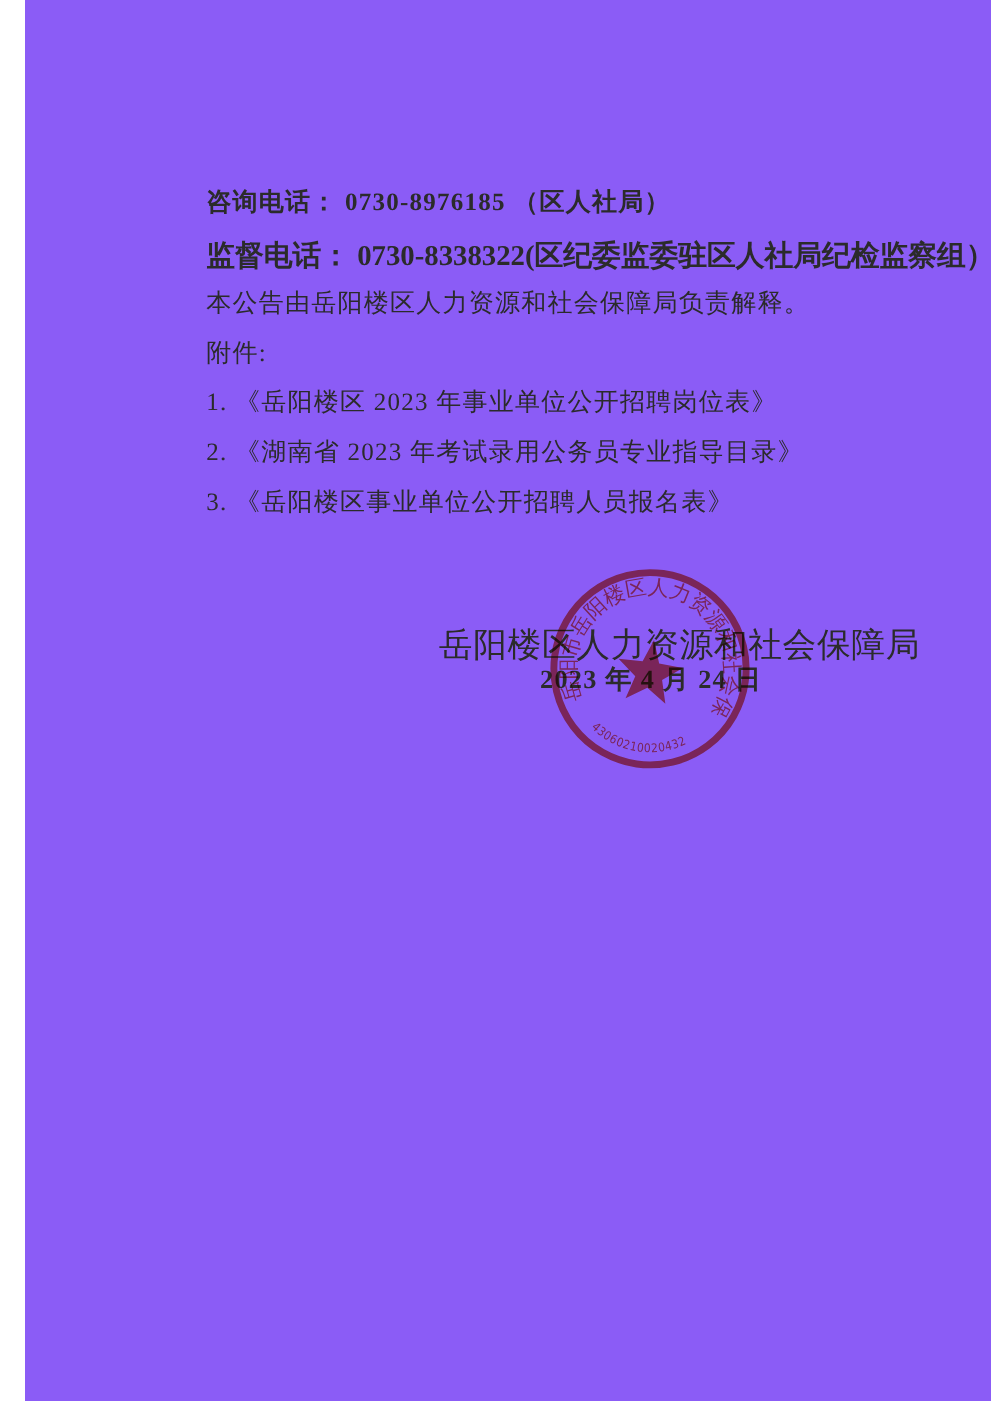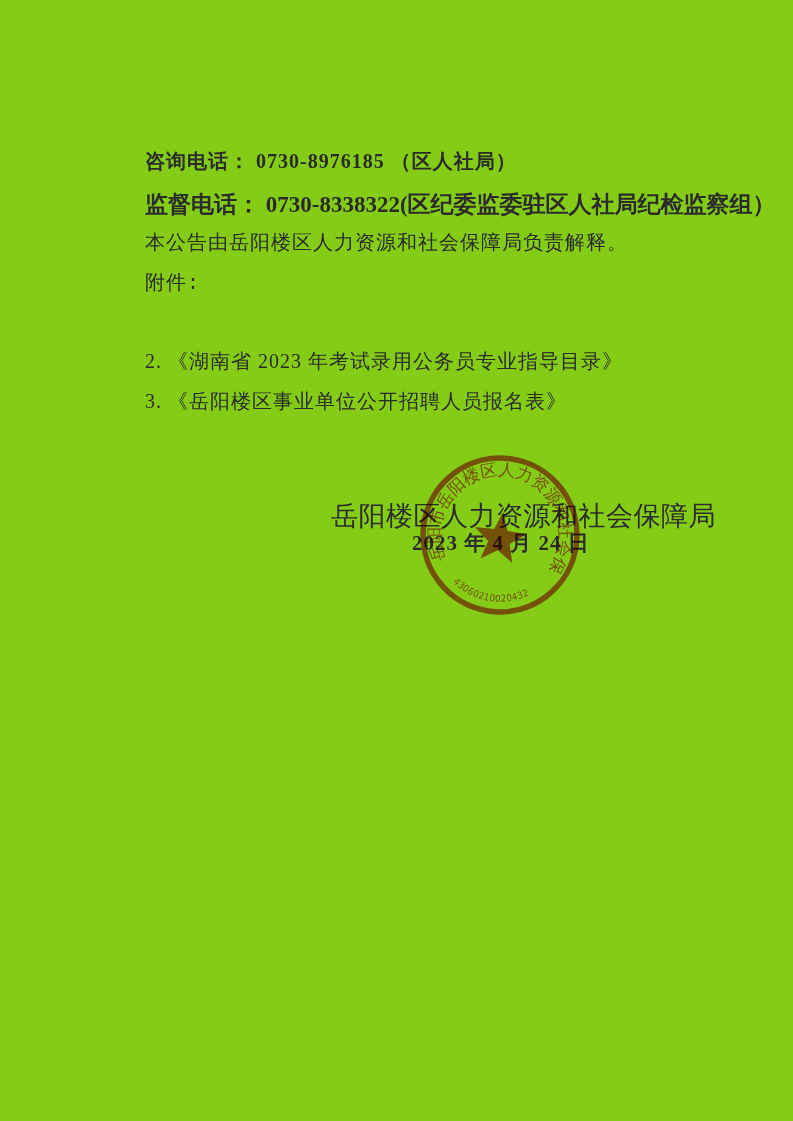--- a/index.html
+++ b/index.html
@@ -6,34 +6,34 @@
   html, body { width: 793px; height: 1121px; }
   body {
     position: relative;
     width: 793px;
     height: 1121px;
     background: #ffffff;
     overflow: hidden;
     font-family: "Liberation Serif", "DejaVu Serif", serif;
     color: #2b2b2b;
   }
-  .page { position: absolute; inset: 0; background: #84cc16; }
+  .page { position: absolute; inset: 0; background: #8b5cf6; margin-left: 20px; }
   .line {
     position: absolute;
     left: 145px;
     font-size: 20px;
     letter-spacing: 1px;
     white-space: nowrap;
     color: #2b2b2b;
   }
   .bold { font-weight: 700; }
   .l-consult   { top: 148px; }
   .l-supervise { top: 189px; font-size: 23px; letter-spacing: 0; }
   .l-interpret { top: 229px; }
-  .l-attach    { top: 269px; font-family: Liberation Mono, monospace; }
+  .l-attach    { top: 269px; }
   .l-item1     { top: 308px; }
   .l-item2     { top: 348px; text-align: center; }
   .l-item3     { top: 388px; }
   .sig-org {
     position: absolute;
     left: 331px;
     top: 498px;
     font-size: 27px;
     letter-spacing: 0.5px;
     white-space: nowrap;
@@ -75,20 +75,21 @@
 <div class="page">
 
   <div class="line bold l-consult">咨询电话：  0730-8976185 （区人社局）</div>
 
   <div class="line bold l-supervise">监督电话： 0730-8338322(区纪委监委驻区人社局纪检监察组）</div>
 
   <div class="line l-interpret">本公告由岳阳楼区人力资源和社会保障局负责解释。</div>
 
   <div class="line l-attach">附件:</div>
 
+  <div class="line l-item1">1. 《岳阳楼区 2023 年事业单位公开招聘岗位表》</div>
 
   <div class="line l-item2">2. 《湖南省 2023 年考试录用公务员专业指导目录》</div>
 
   <div class="line l-item3">3. 《岳阳楼区事业单位公开招聘人员报名表》</div>
 
   <div class="sig-org">岳阳楼区人力资源和社会保障局</div>
 
   <div class="sig-date">2023 年 4 月 24 日</div>
 
   <svg class="seal" viewBox="0 0 170 170" xmlns="http://www.w3.org/2000/svg">

